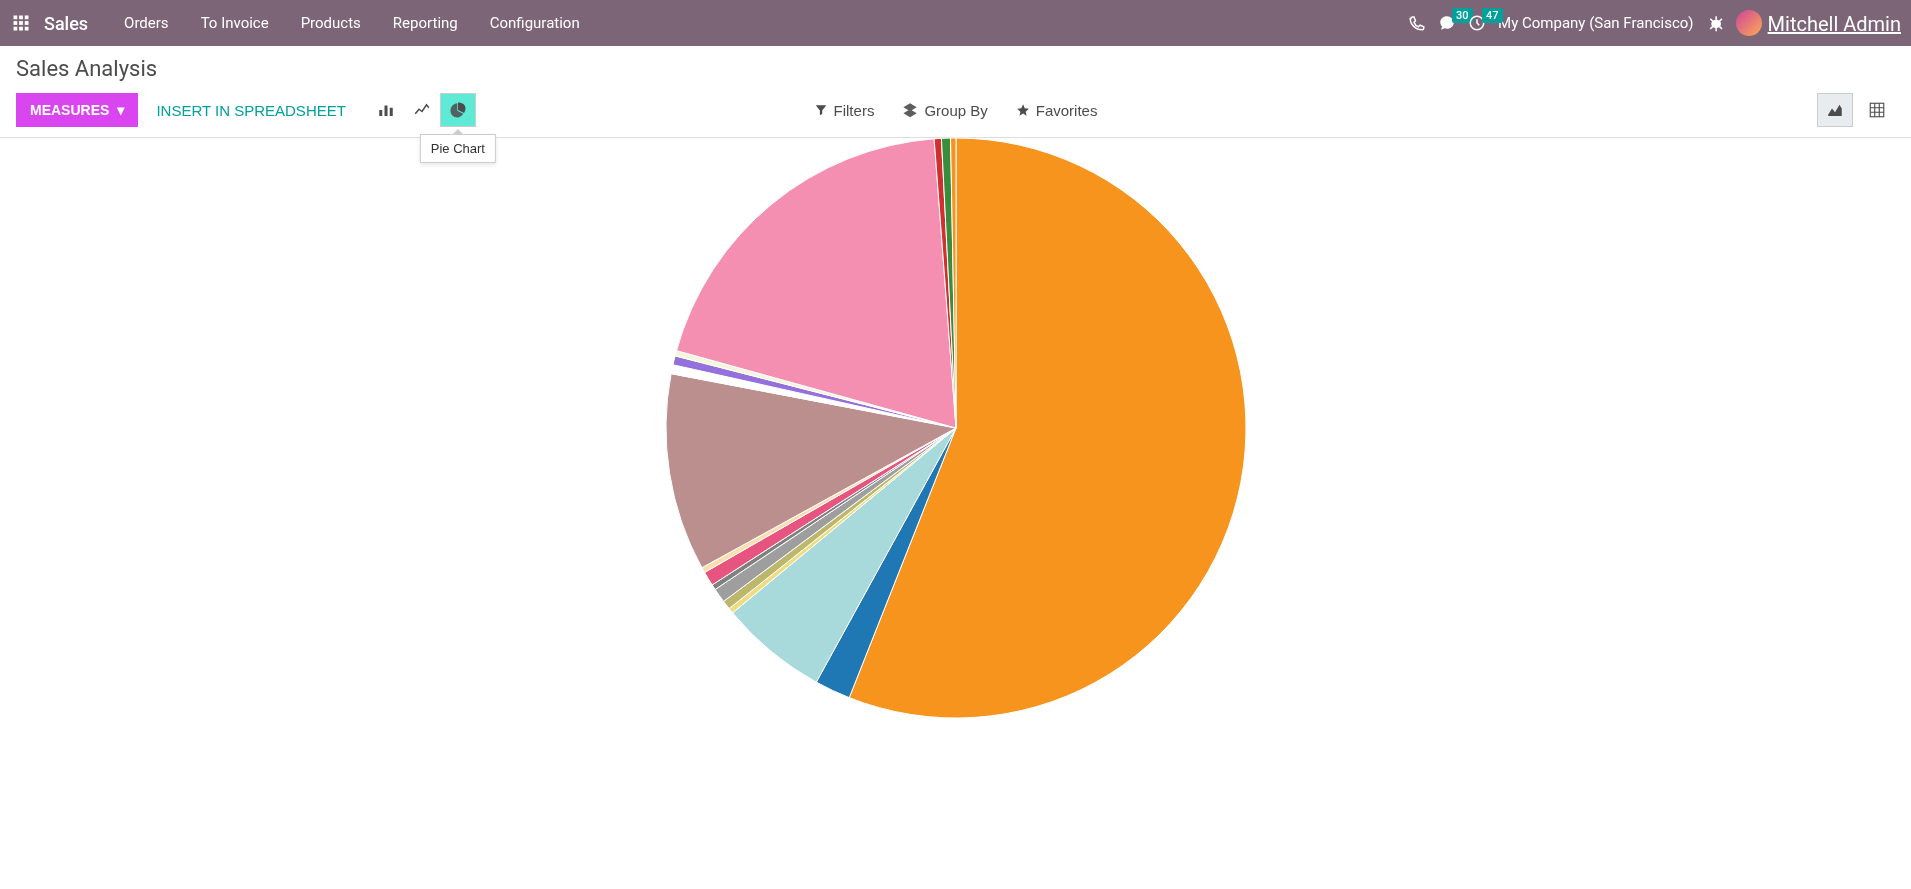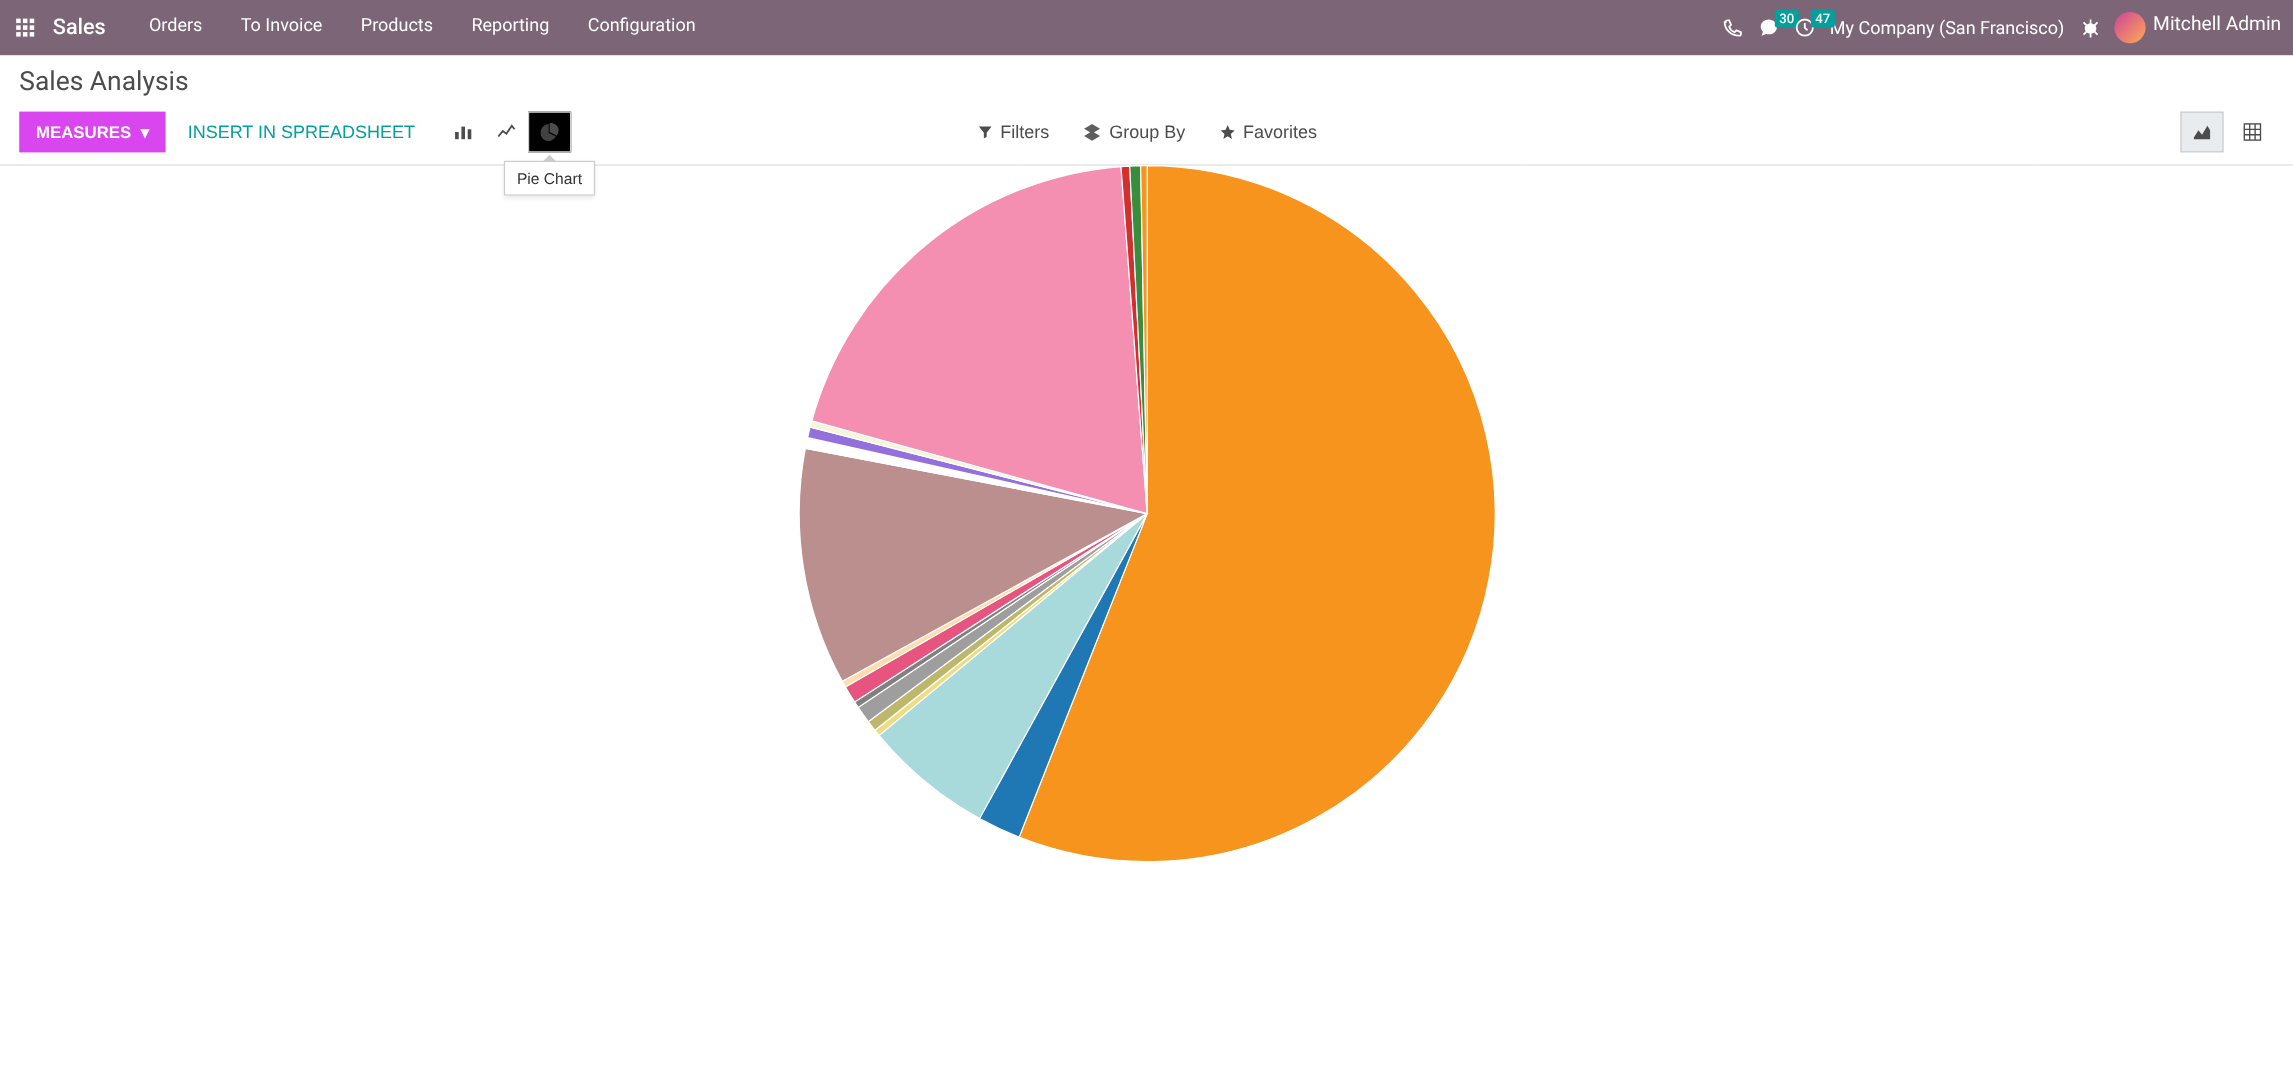--- a/index.html
+++ b/index.html
@@ -1,49 +1,49 @@
 <!DOCTYPE html>
 <html><head>
 <meta charset="utf-8">
 <style>
 * { margin: 0; padding: 0; box-sizing: border-box; }
 body { font-family: -apple-system, BlinkMacSystemFont, "Segoe UI", Roboto, sans-serif; background: #fff; width: 1911px; }
 
 
 .navbar { background: #7C6576; height: 46px; display: flex; align-items: center; color: #fff; padding: 0 10px; }
-.navbar-left { display: flex; gap: 4px; }
+.navbar-left { display: flex; align-items: center; gap: 4px; }
 .apps-icon { width: 22px; height: 22px; margin-right: 8px; cursor: pointer; display:flex;align-items:center;justify-content:center;}
 .brand { font-size: 18px; font-weight: 500; margin-right: 18px; cursor: pointer; }
 .nav-link { font-size: 15px; padding: 0 14px; cursor: pointer; color: #fff; }
 .navbar-right { margin-left: auto; display: flex; align-items: center; gap: 12px; }
 .nav-icon { cursor: pointer; position: relative; display:flex;align-items:center;}
 .badge { position: absolute; top: -6px; left: 14px; background: #00A09D; color: #fff; font-size: 11px; padding: 1px 4px; border-radius: 2px; font-weight:500;}
 .company { font-size: 15px; cursor: pointer; }
 .avatar { width: 26px; height: 26px; border-radius: 50%; background: linear-gradient(135deg,#c49,#fa5); display:inline-block; margin-right:6px; vertical-align:middle;}
-.user { display:flex;align-items:flex-start;cursor:pointer;font-size:16px;}
+.user { display:flex;align-items:flex-end;cursor:pointer;font-size:20px;text-decoration:underline;}
 
 
 .control-panel { padding: 10px 16px 0 16px; }
 .cp-top { display: flex; align-items: flex-start; gap: 43px; }
 .page-title { font-size: 22px; color: #4c4c4c; flex:1;}
 .search-wrap { flex:1; display:flex; align-items:center; border:none; }
 .facet { display:inline-flex;align-items:center;border:1px solid #7C6576;height:28px;margin-right:6px;}
 .facet-icon { background:#7C6576;color:#fff;width:24px;height:100%;display:flex;align-items:center;justify-content:center;}
 .facet-label { padding:0 8px;font-size:15px;color:#333;}
 .facet-close { padding:0 6px;color:#666;cursor:pointer;font-size:14px;}
 .search-input { border:none;outline:none;font-size:15px;flex:1;padding:4px 2px;color:#333;}
 .search-input::placeholder{color:#aaa;}
 .search-icon-btn { margin-left:auto;cursor:pointer;color:#555;padding:4px;}
 
 .cp-bottom { display:flex; align-items:center; margin-top:12px; padding-bottom:10px;}
 .measures-btn { background:#d946ef;color:#fff;border:none;padding:9px 14px;font-size:14px;font-weight:600;cursor:pointer;display:flex;align-items:center;gap:8px;}
 .insert-btn { background:transparent;border:none;color:#00A09D;font-size:15px;font-weight:400;margin-left:18px;cursor:pointer;}
 .chart-type-group { margin-left:22px;display:flex;gap:0;}
 .ct-btn { width:36px;height:34px;border:1px solid transparent;background:transparent;cursor:pointer;display:flex;align-items:center;justify-content:center;color:#4c4c4c;position:relative;}
-.ct-btn.active { background:#000000;border-color:#ccc;}
+.ct-btn.active { background:#5eead4;border-color:#ccc;}
 .tooltip { position:absolute;top:40px;left:50%;transform:translateX(-50%);background:#fff;border:1px solid #ccc;padding:6px 10px;font-size:13px;color:#333;white-space:nowrap;box-shadow:0 2px 4px rgba(0,0,0,.1);}
 .tooltip::before{content:"";position:absolute;top:-6px;left:50%;transform:translateX(-50%);border:6px solid transparent;border-bottom-color:#ccc;border-top:none;}
 
 .filter-group { margin-left:auto;margin-right:auto;display:flex;gap:28px;position:absolute;left:50%;transform:translateX(-50%);}
 .cp-bottom { position:relative;}
 .filter-btn { background:transparent;border:none;color:#4c4c4c;font-size:15px;cursor:pointer;display:flex;align-items:center;gap:6px;}
 
 .view-switch { margin-left:auto;display:flex;gap:6px;}
 .vs-btn { width:36px;height:34px;border:1px solid transparent;background:transparent;cursor:pointer;display:flex;align-items:center;justify-content:center;color:#4c4c4c;}
 .vs-btn.active { background:#e9ecef;border-color:#ccc;}

